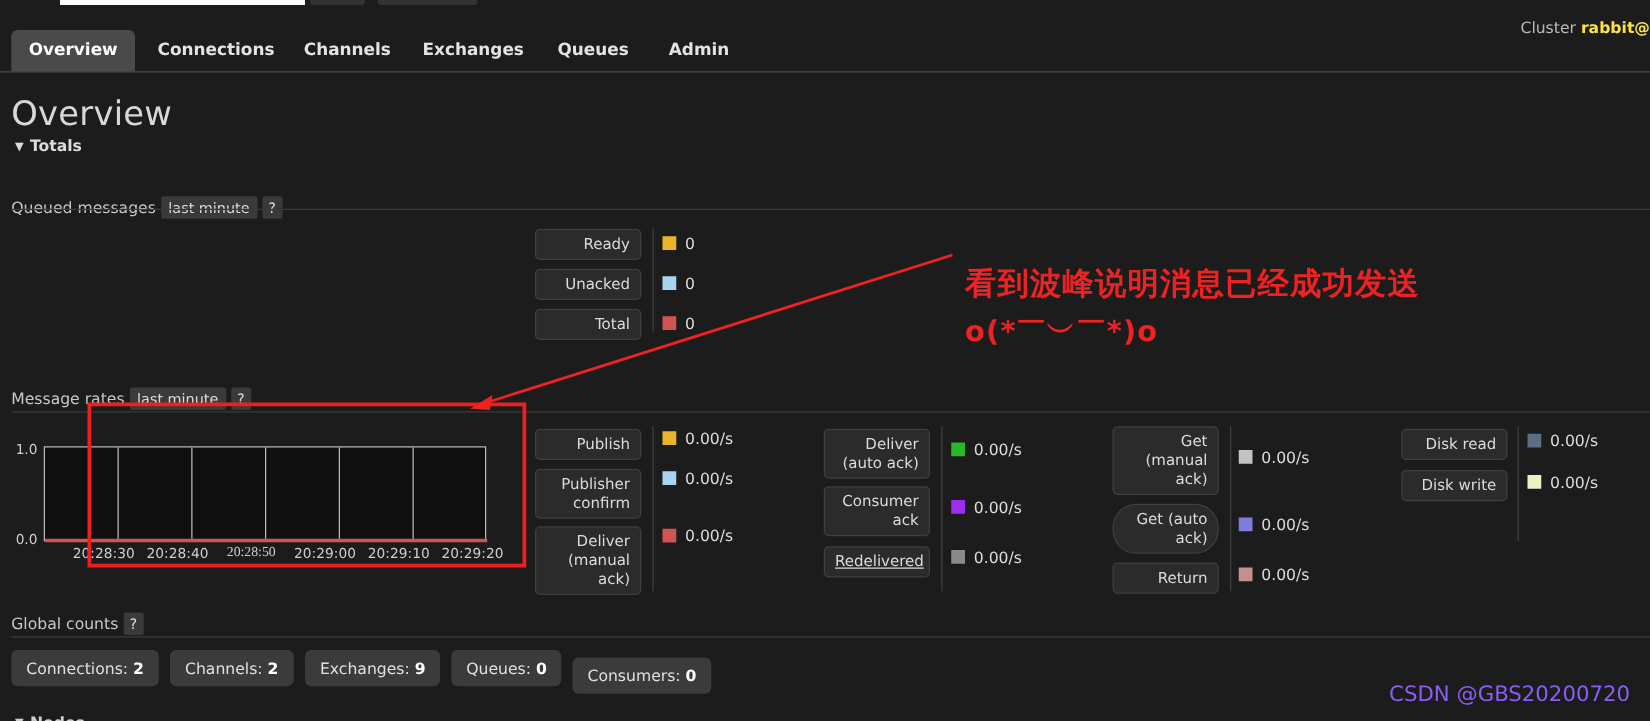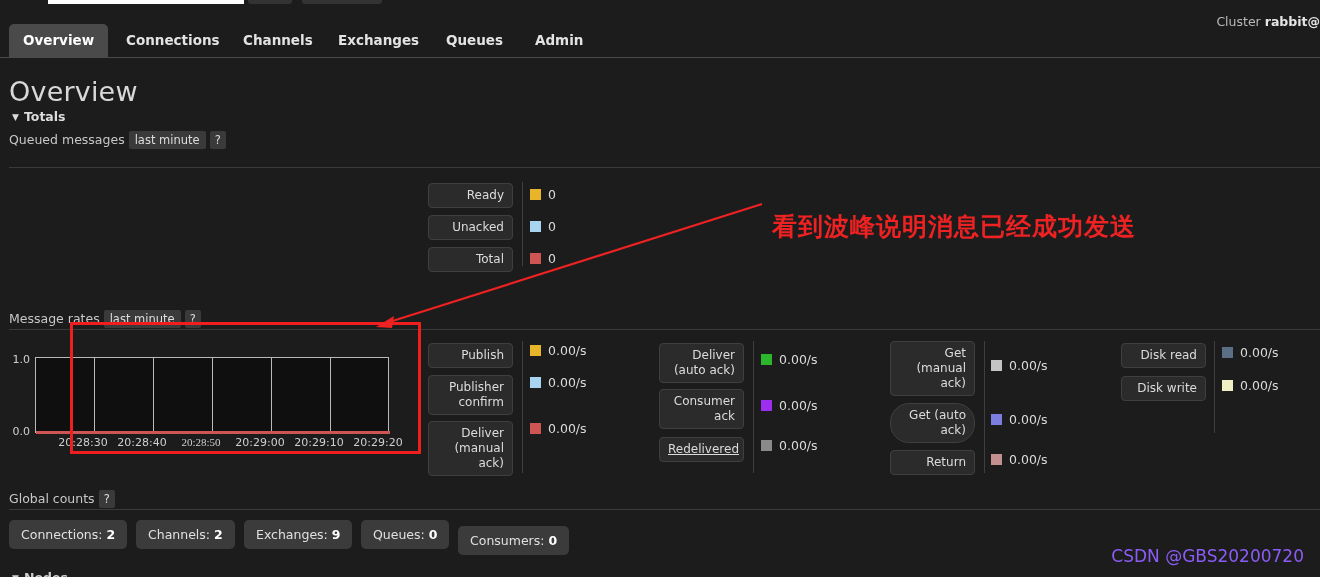--- a/index.html
+++ b/index.html
@@ -22,21 +22,21 @@
     position: absolute; top: -14px; height: 18px; background: #333333;
     border-radius: 3px;
   }
   .top-btn.b1 { left: 248px; width: 44px; }
   .top-btn.b2 { left: 302px; width: 80px; }
 
   .cluster-label {
     position: absolute; right: 0px; top: 14px;
     font-size: 12.5px; color: #b9b9b9; white-space: nowrap;
   }
-  .cluster-label b { color: #e5e5e5; font-weight: bold; }
+  .cluster-label b { color: #fde047; font-weight: bold; }
 
   
   .navbar {
     position: absolute; left: 0; top: 24px; width: 1320px; height: 34px;
     border-bottom: 1px solid #4a4a4a;
   }
   .tab {
     position: absolute; top: 0; height: 33px; line-height: 33px;
     font-size: 13.5px; font-weight: bold; color: #e3e3e3;
     padding: 0 14px; cursor: pointer;
@@ -149,21 +149,21 @@
       <div class="tab" style="left: 324px;"><span>Exchanges</span></div>
       <div class="tab" style="left: 432px;"><span>Queues</span></div>
       <div class="tab" style="left: 521px;"><span>Admin</span></div>
     </div>
 
   <div class="page-title">Overview</div>
   <div class="totals-head">
     <span class="caret">▼</span><span>Totals</span>
   </div>
 
-  <div class="sect-head" style="top:131px;">
+  <div class="sect-head" style="top:157px;">
     <span>Queued messages</span><span class="pill">last minute</span><span class="pill q">?</span>
   </div>
   <div class="sect-rule" style="top:167px;"></div>
 
   <div class="chart-wrap" style="left:0px; top:175px; width:420px; height:105px;">
     <div class="ylab" style="left:0px; top:178px; width:30px;">1.0</div>
     <div class="ylab" style="left:0px; top:250px; width:30px;">0.0</div>
     <div class="plot" id="qm-plot" style="left:35px; top:182px; width:354px; height:76px;">
       <div class="vgrid" style="left:58px;"></div>
       <div class="vgrid" style="left:117px;"></div>
@@ -255,20 +255,21 @@
     </div>
 
   <div class="anno-box" style="left:70px; top:322px; width:351px; height:132px;"></div>
 
   <svg class="anno-svg" width="1320" height="577">
     <line x1="762" y1="204" x2="383" y2="324" stroke="#ee2222" stroke-width="2.2"></line>
     <polygon points="376,327 394,316 392,328" fill="#ee2222"></polygon>
   </svg>
 
   <div class="anno-text anno-line1" style="left:772px; top:210px;">看到波峰说明消息已经成功发送</div>
+  <div class="anno-text anno-line2" style="left:772px; top:250px;">o(*￣︶￣*)o</div>
 
   <div class="watermark">CSDN @GBS20200720</div>
 
   <div class="bottom-sect">
     <span class="caret">▼</span><span>Nodes</span>
   </div>
 
 </div>
 
 </body></html>

